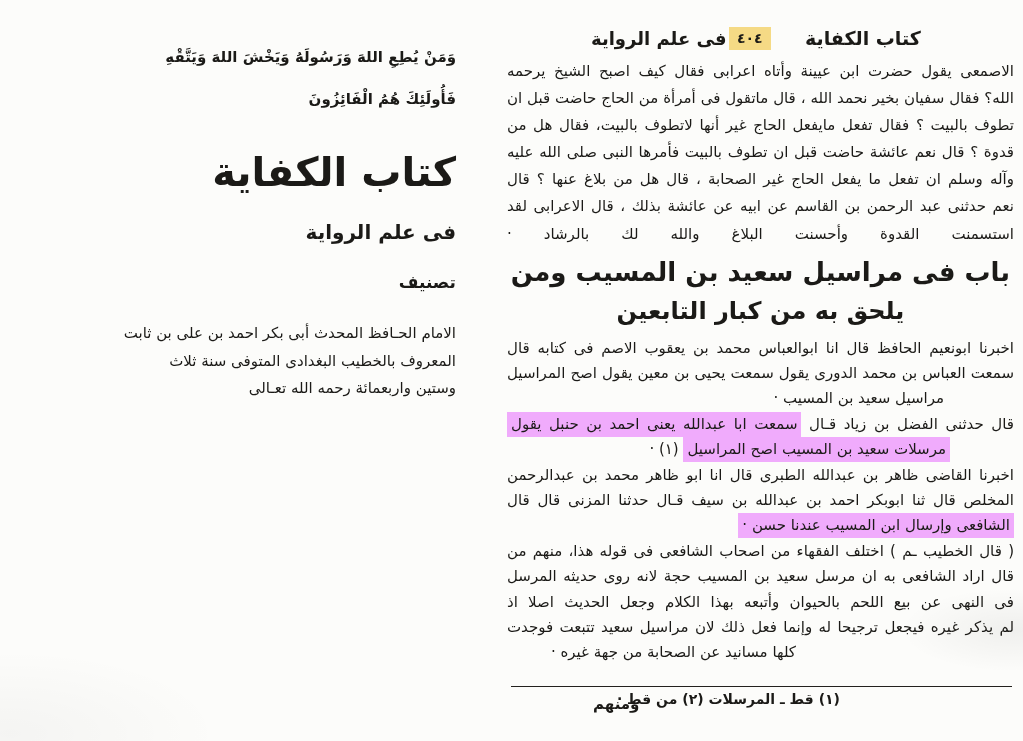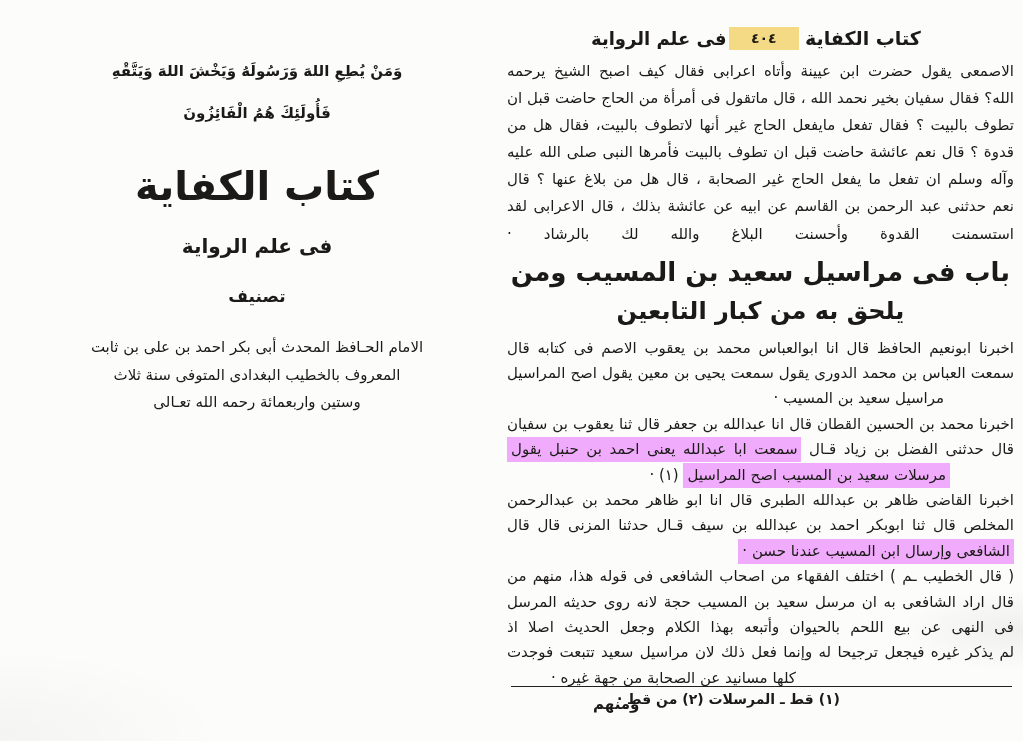--- a/index.html
+++ b/index.html
@@ -12,32 +12,32 @@
   }
   .scan{position:absolute;inset:0;}
   
   .scan:before{content:"";position:absolute;inset:0;pointer-events:none;
     background:
       radial-gradient(160px 60px at 99% 85%, rgba(0,0,0,0.05), transparent 70%),
       radial-gradient(300px 120px at 1% 99%, rgba(0,0,0,0.03), transparent 70%);
   }
 
   
-  .left-page{position:absolute;left:58px;top:50px;width:398px;text-align:center;}
+  .left-page{position:absolute;left:58px;top:36px;width:398px;text-align:right;}
   .verse{font-size:15px;font-weight:bold;line-height:42px;letter-spacing:.3px;}
   .book-title{margin:26px 0 0;font-size:40px;font-weight:bold;line-height:52px;}
   .book-subtitle{margin-top:22px;font-size:20px;font-weight:bold;}
   .tasnif{margin-top:28px;font-size:17px;font-weight:bold;}
   .author{margin-top:28px;font-size:15px;font-weight:normal;line-height:27.5px;}
 
   
   .right-page{position:absolute;left:507px;top:24px;width:507px;}
   .page-header{position:relative;height:34px;font-weight:bold;}
   .hdr-section{position:absolute;left:84px;top:4px;font-size:18px;}
-  .hdr-num{position:absolute;left:222px;top:3px;font-size:14px;background:#f5da85;padding:3px 22px 4px;}
+  .hdr-num{position:absolute;left:222px;top:3px;font-size:14px;background:#f5da85;padding:3px 8px 4px;}
   .hdr-title{position:absolute;left:298px;top:3px;font-size:19px;}
 
   #body-lines{margin-top:0;}
   .line{height:25.4px;line-height:25.4px;font-size:15px;white-space:nowrap;overflow:visible;}
   .line.u{height:27.1px;line-height:27.1px;}
   .line.j{text-align:justify;text-align-last:justify;}
   .line.r{text-align:right;}
   .line.ind70{padding-right:70px;}
   .line.ind66{padding-right:64px;}
   .line.ind220{padding-right:218px;}
@@ -82,21 +82,20 @@
         <div class="line j u"><span>تطوف بالبيت ؟ فقال تفعل مايفعل الحاج غير أنها لاتطوف بالبيت، فقال هل من</span></div>
         <div class="line j u"><span>قدوة ؟ قال نعم عائشة حاضت قبل ان تطوف بالبيت فأمرها النبى صلى الله عليه</span></div>
         <div class="line j u"><span>وآله وسلم ان تفعل ما يفعل الحاج غير الصحابة ، قال هل من بلاغ عنها ؟ قال</span></div>
         <div class="line j u"><span>نعم حدثنى عبد الرحمن بن القاسم عن ابيه عن عائشة بذلك ، قال الاعرابى لقد</span></div>
         <div class="line j u"><span>استسمنت القدوة وأحسنت البلاغ والله لك بالرشاد ·</span></div>
         <div class="line h1"><span>باب فى مراسيل سعيد بن المسيب ومن</span></div>
         <div class="line h2"><span>يلحق به من كبار التابعين</span></div>
         <div class="line j"><span>اخبرنا ابونعيم الحافظ قال انا ابوالعباس محمد بن يعقوب الاصم فى كتابه قال</span></div>
         <div class="line j"><span>سمعت العباس بن محمد الدورى يقول سمعت يحيى بن معين يقول اصح المراسيل</span></div>
         <div class="line r ind70"><span>مراسيل سعيد بن المسيب ·</span></div>
-        <div class="line j"><span>اخبرنا محمد بن الحسين القطان قال انا عبدالله بن جعفر قال ثنا يعقوب بن سفيان</span></div>
         <div class="line j"><span>قال حدثنى الفضل بن زياد قـال </span><span class="hl">سمعت ابا عبدالله يعنى احمد بن حنبل يقول</span></div>
         <div class="line r ind66"><span class="hl">مرسلات سعيد بن المسيب اصح المراسيل</span><span> (١) ·</span></div>
         <div class="line j"><span>اخبرنا القاضى ظاهر بن عبدالله الطبرى قال انا ابو ظاهر محمد بن عبدالرحمن</span></div>
         <div class="line j"><span>المخلص قال ثنا ابوبكر احمد بن عبدالله بن سيف قـال حدثنا المزنى قال قال</span></div>
         <div class="line r"><span class="hl">الشافعى وإرسال ابن المسيب عندنا حسن ·</span></div>
         <div class="line j"><span>( قال الخطيب ـم ) اختلف الفقهاء من اصحاب الشافعى فى قوله هذا، منهم من</span></div>
         <div class="line j"><span>قال اراد الشافعى به ان مرسل سعيد بن المسيب حجة لانه روى حديثه المرسل</span></div>
         <div class="line j"><span>فى النهى عن بيع اللحم بالحيوان وأتبعه بهذا الكلام وجعل الحديث اصلا اذ</span></div>
         <div class="line j"><span>لم يذكر غيره فيجعل ترجيحا له وإنما فعل ذلك لان مراسيل سعيد تتبعت فوجدت</span></div>
         <div class="line r ind220"><span>كلها مسانيد عن الصحابة من جهة غيره ·</span></div>

